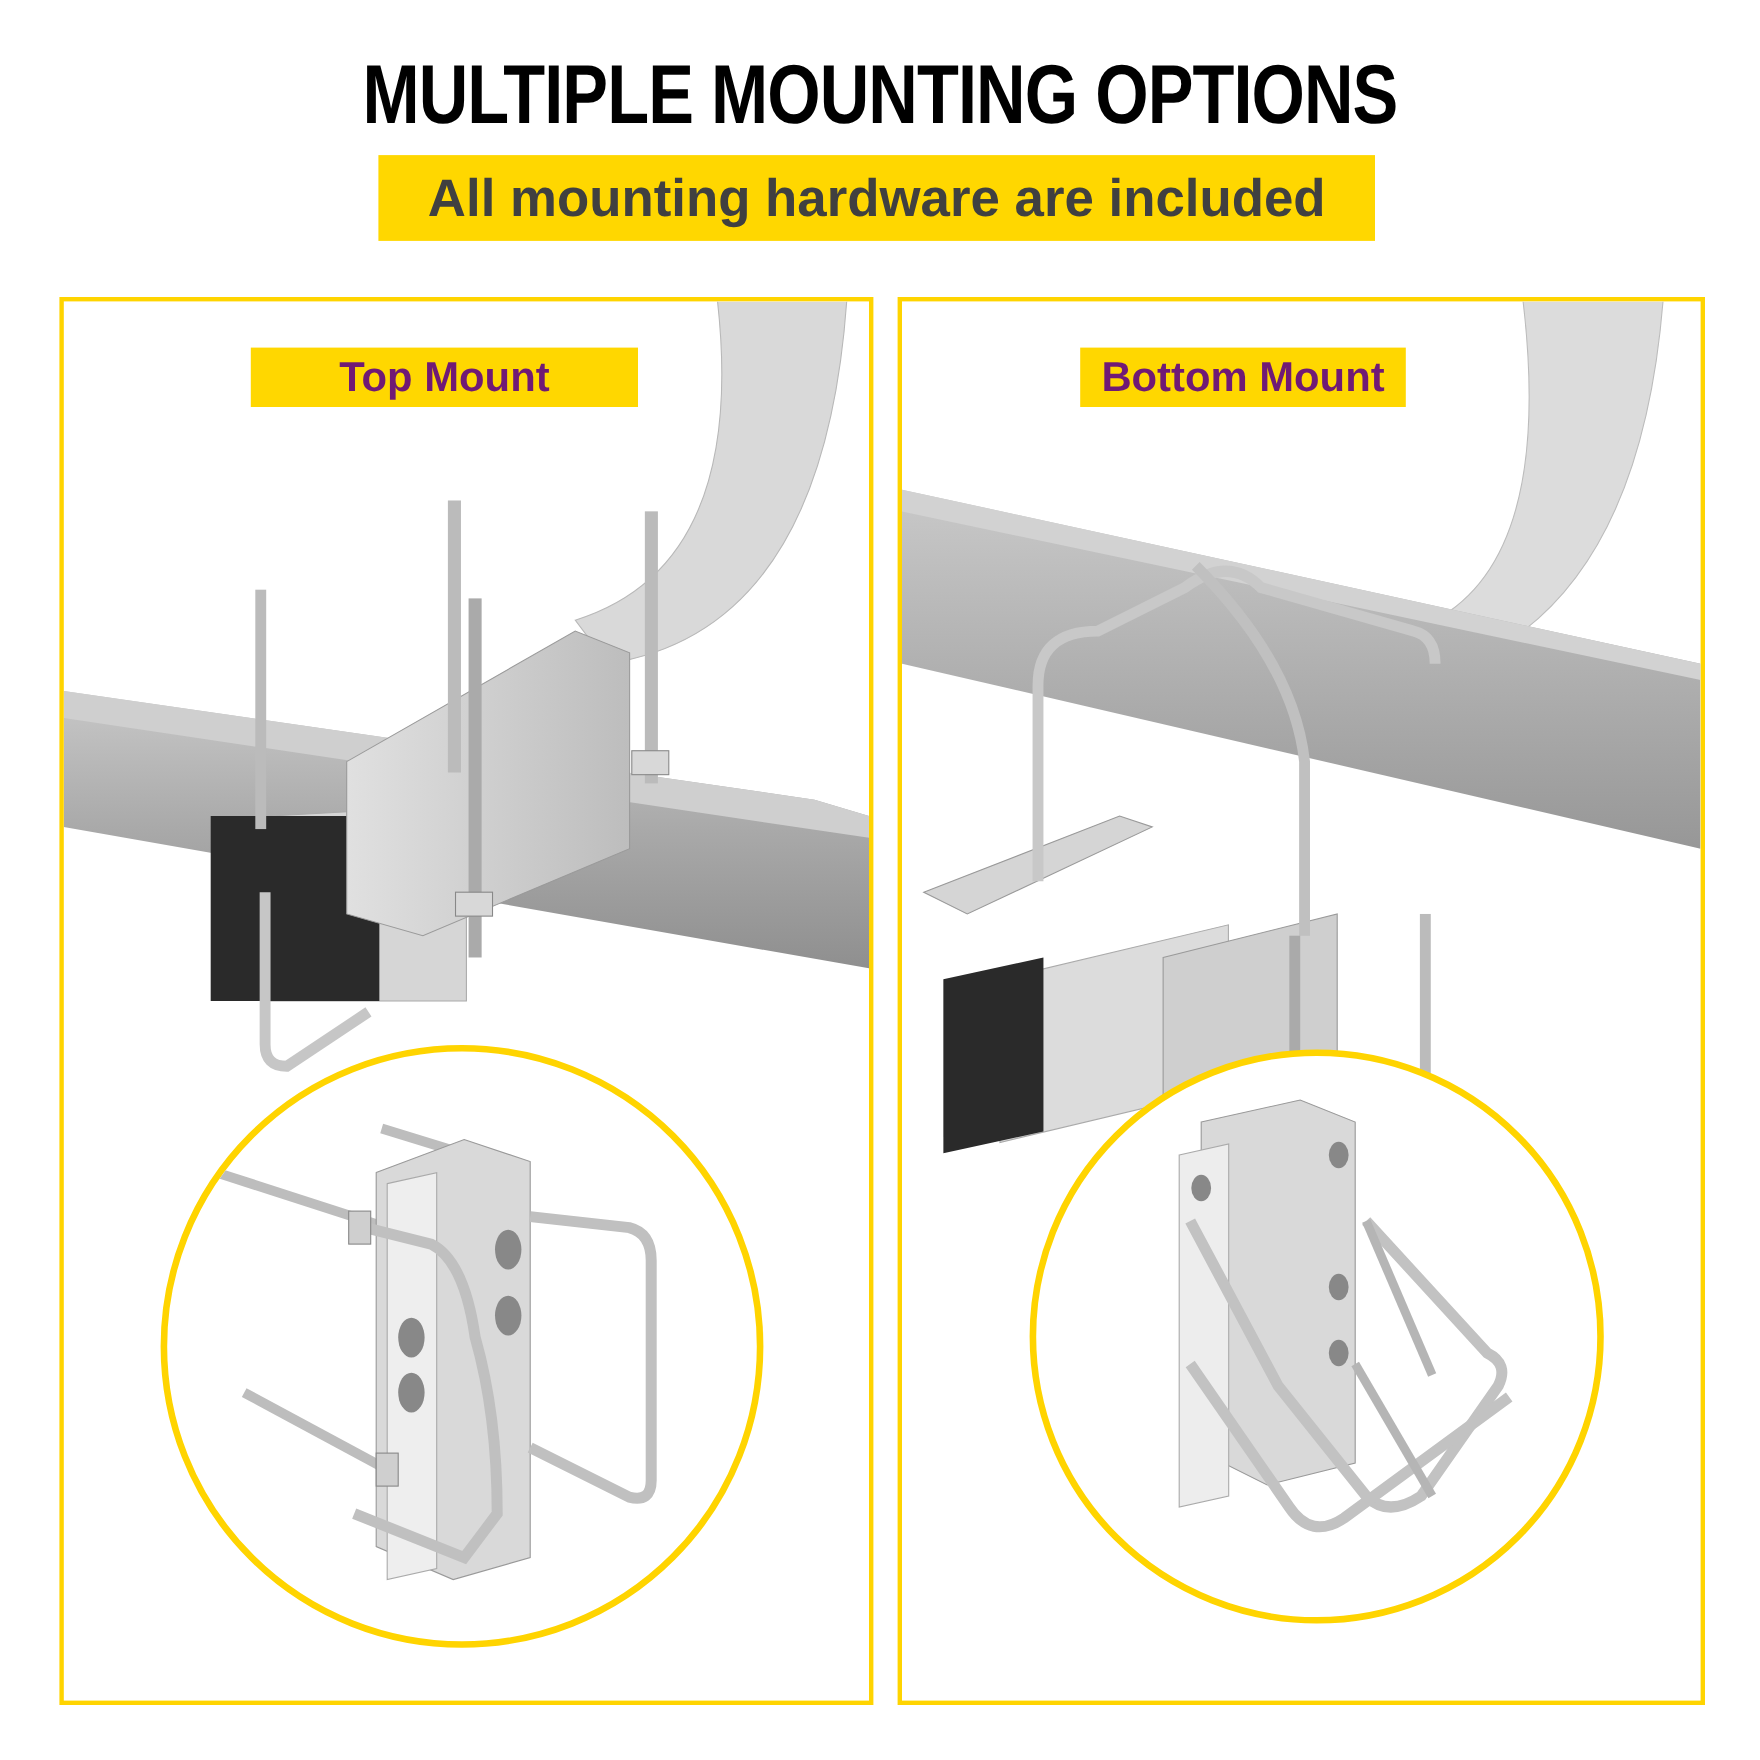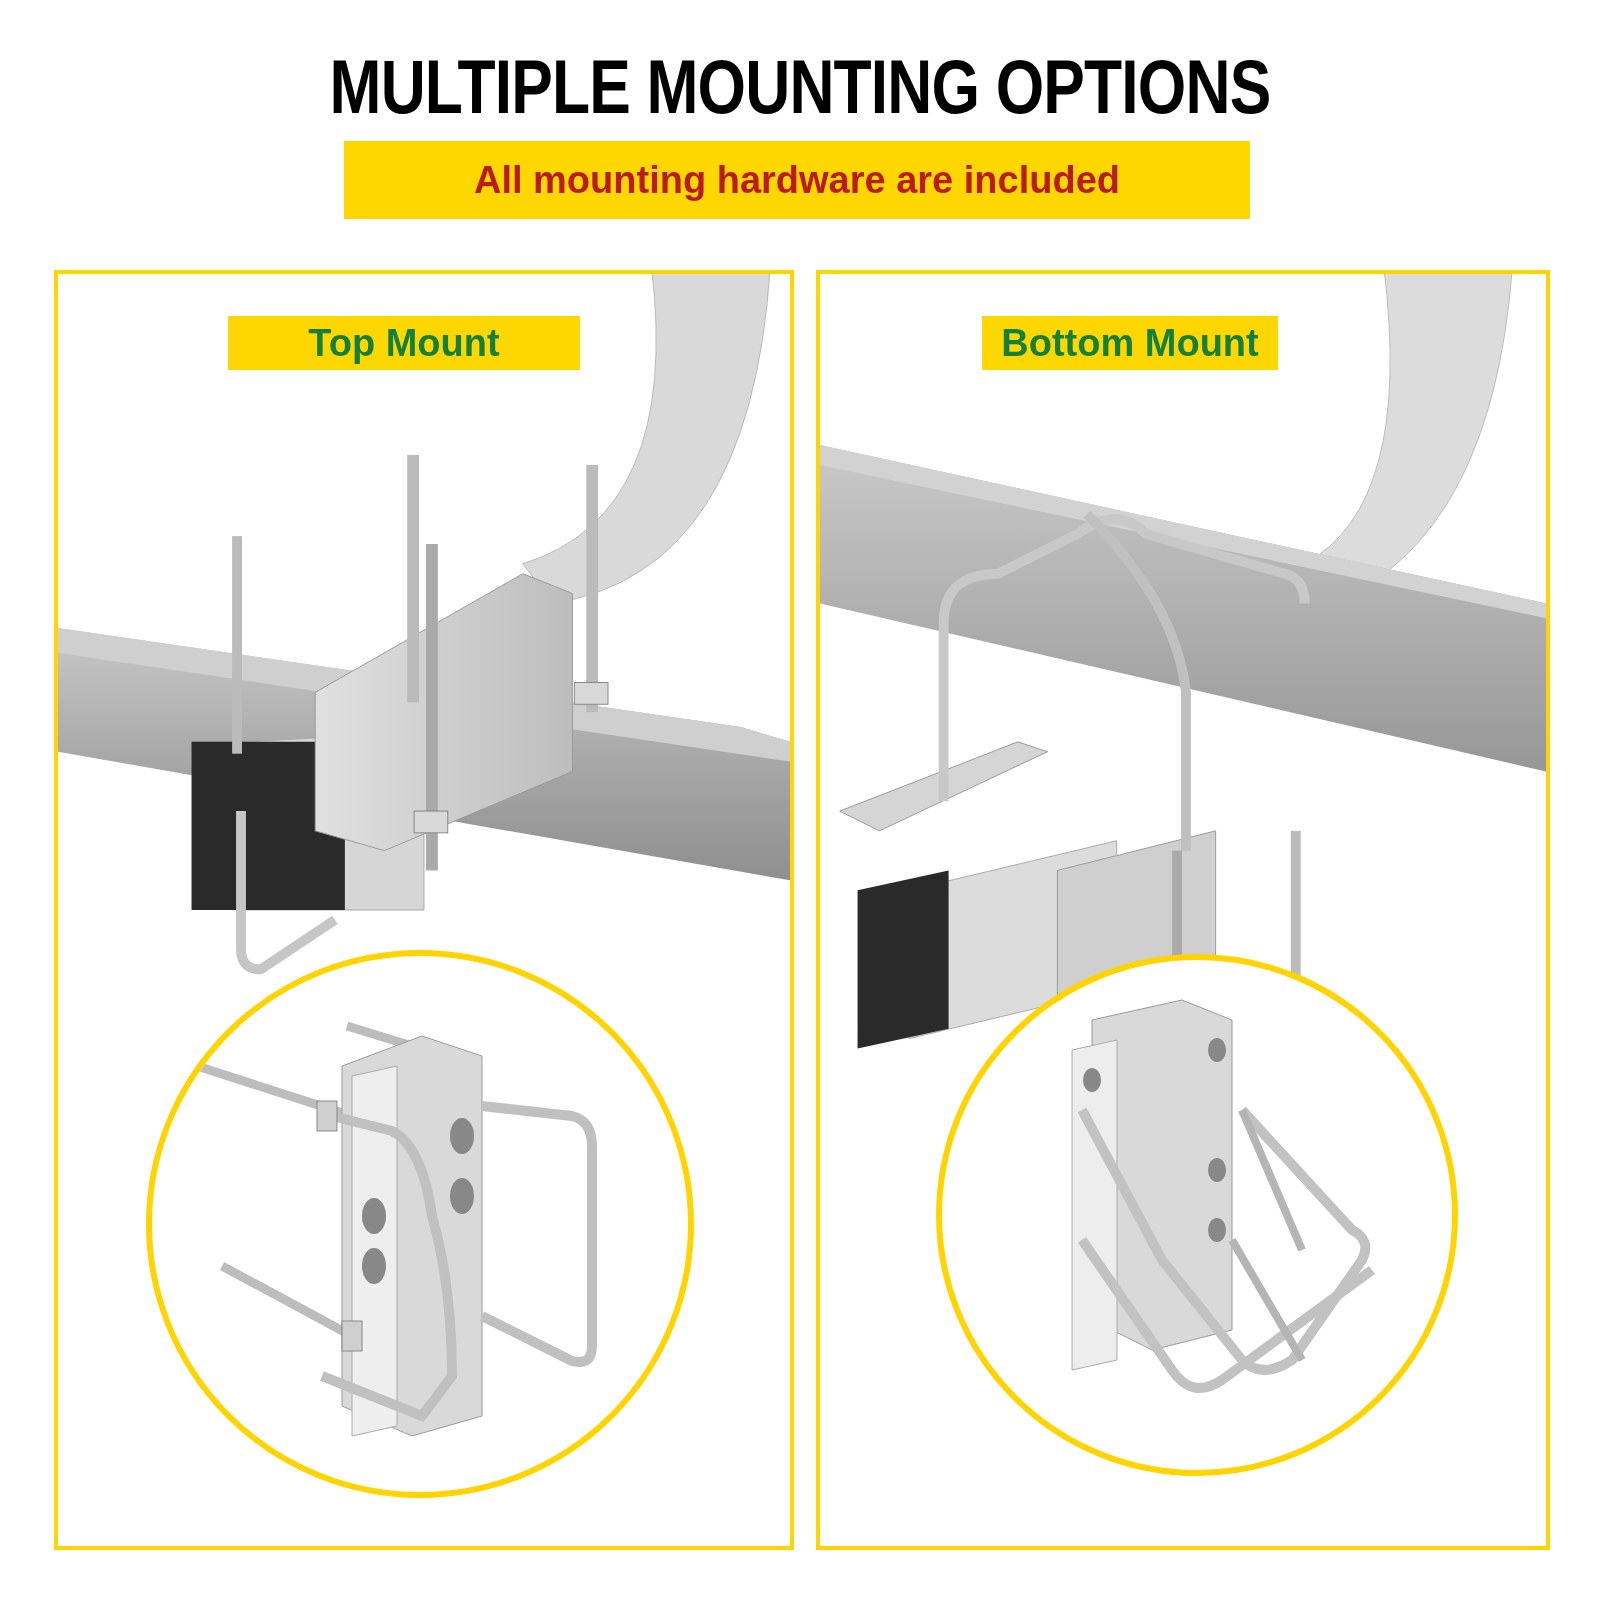--- a/index.html
+++ b/index.html
@@ -1,23 +1,23 @@
 <!DOCTYPE html>
 <html><head>
 <meta charset="utf-8">
 <style>
   html,body{margin:0;padding:0;background:#fff;}
   body{width:1600px;height:1600px;position:relative;overflow:hidden;font-family:"Liberation Sans","DejaVu Sans",sans-serif;}
   .title{position:absolute;left:0;top:42px;width:1600px;text-align:center;font-family:"Liberation Sans",sans-serif;font-weight:bold;font-size:76px;letter-spacing:-1px;color:#000;transform:scaleX(0.82);transform-origin:800px 0;line-height:90px;}
   .subtitle-bar{position:absolute;left:344px;top:141px;width:906px;height:78px;background:#FFD700;display:flex;align-items:center;justify-content:center;}
-  .subtitle-bar span{font-weight:bold;font-size:38px;color:#b91c1c;}
+  .subtitle-bar span{font-weight:bold;font-size:48px;color:#404040;}
   .panel{position:absolute;top:270px;height:1280px;border:4px solid #FFD400;box-sizing:border-box;overflow:hidden;background:#fff;}
   .panel.left{left:54px;width:740px;}
   .panel.right{left:816px;width:734px;}
-  .label{position:absolute;height:54px;background:#FFD700;display:flex;align-items:center;justify-content:center;font-weight:bold;font-size:38px;color:#15803d;z-index:5;}
+  .label{position:absolute;height:54px;background:#FFD700;display:flex;align-items:center;justify-content:center;font-weight:bold;font-size:38px;color:#701a75;z-index:5;}
   .photo{position:absolute;left:0;top:0;width:100%;height:100%;}
   .inset{position:absolute;border:6px solid #FFD400;border-radius:50%;background:#fff;overflow:hidden;z-index:4;}
 </style>
 </head>
 <body>
 
 <div class="title">MULTIPLE MOUNTING OPTIONS</div>
 <div class="subtitle-bar">
   <span>All mounting hardware are included</span>
 </div>

